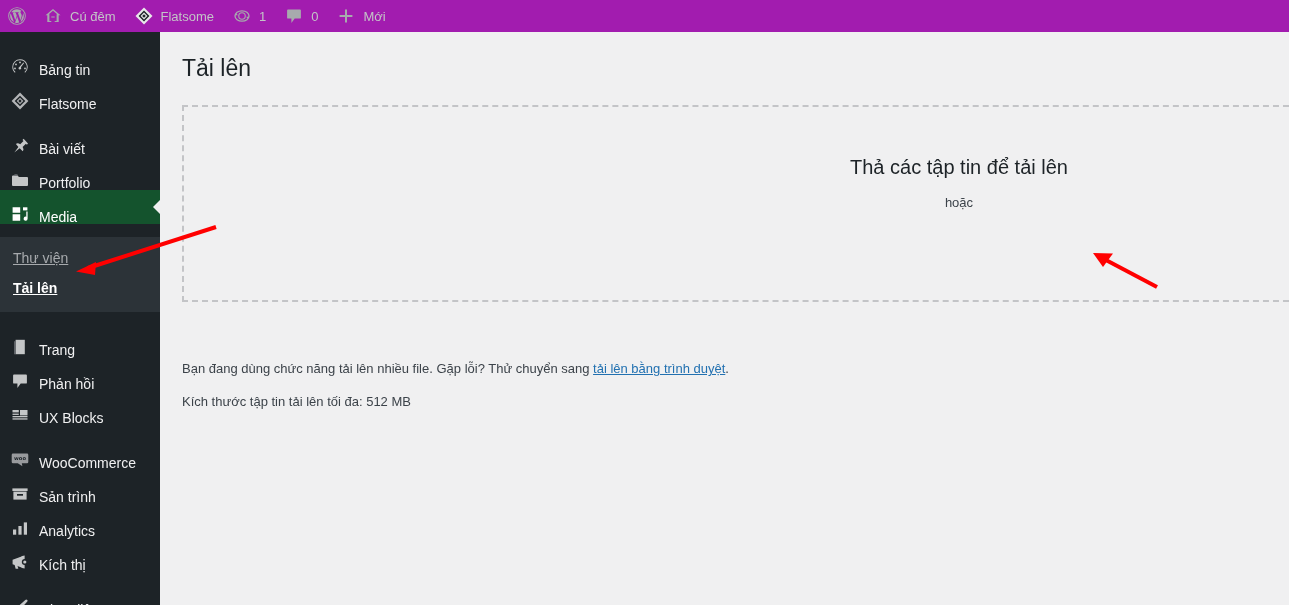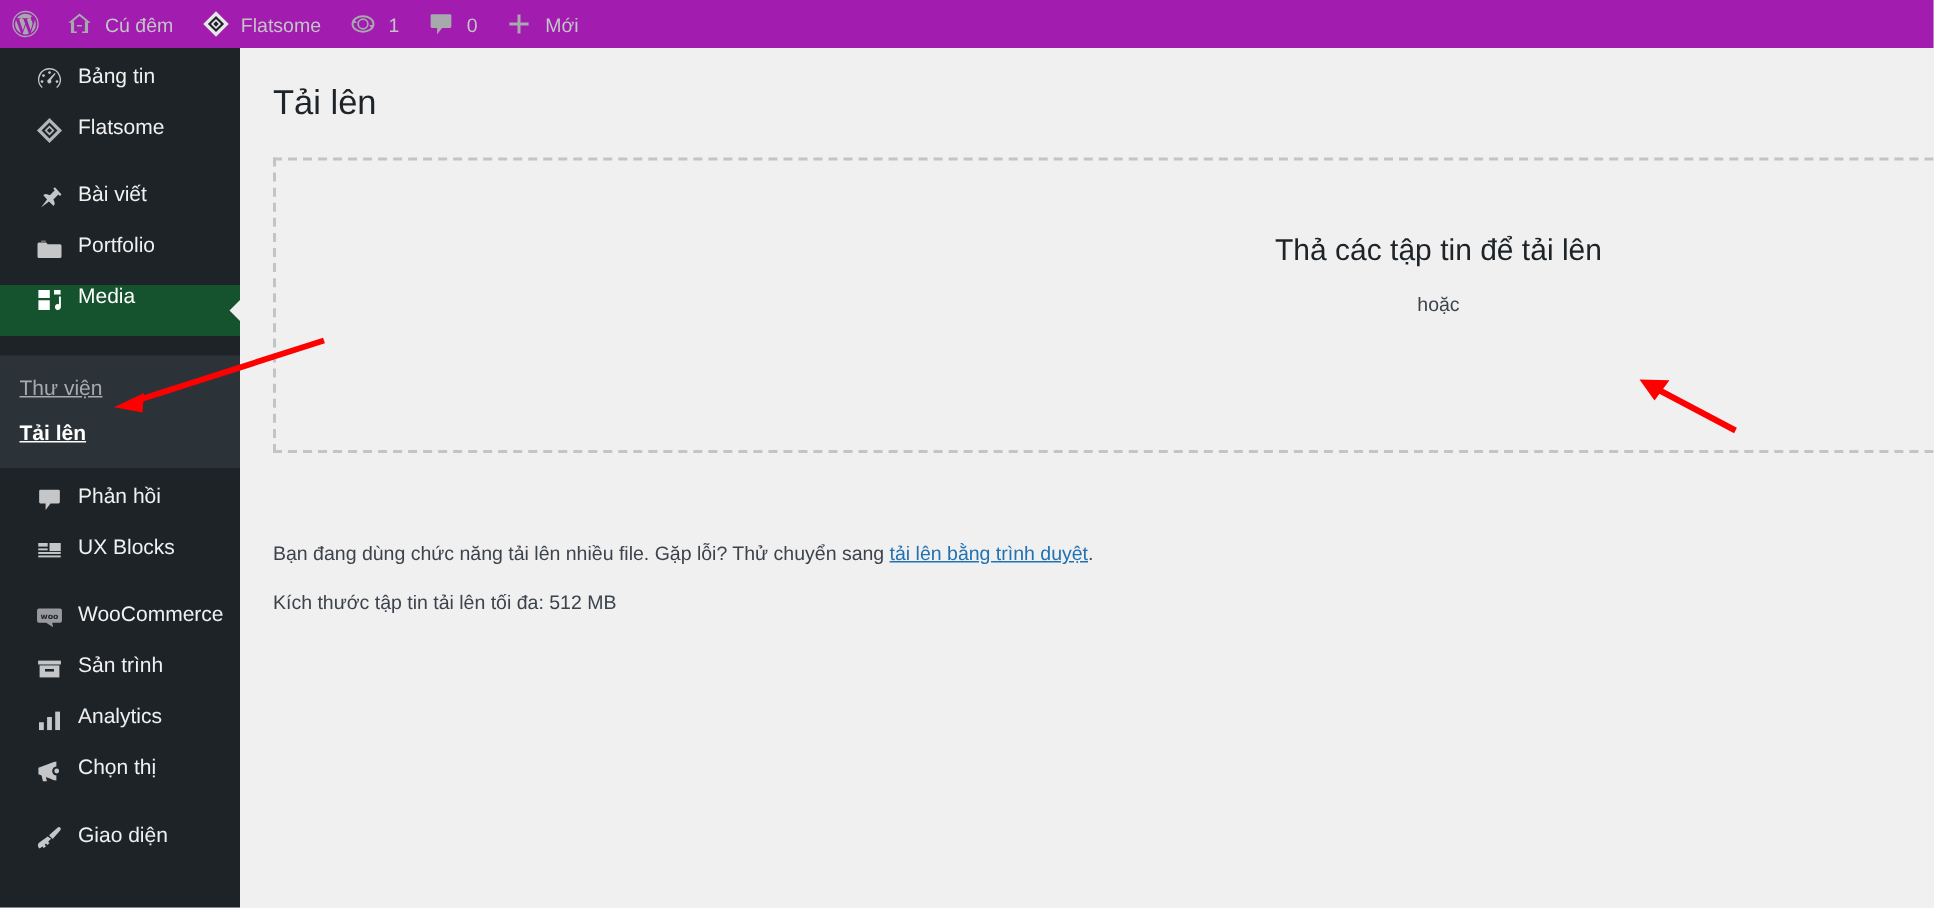--- a/index.html
+++ b/index.html
@@ -44,23 +44,23 @@
     position: absolute;
     top: 32px; left: 0;
     width: 160px;
     height: 573px;
     background: #1d2327;
     z-index: 30;
   }
   .menu-row {
     position: relative;
     display: flex;
-    align-items: flex-start;
+    align-items: flex-end;
     height: 34px;
-    padding-left: 23px;
+    padding-left: 10px;
     gap: 9px;
     color: #f0f0f1;
     font-size: 14px;
     line-height: 1;
     white-space: nowrap;
   }
   .menu-row .mi {
     width: 20px; height: 20px;
     flex: none;
     display: block;
@@ -309,20 +309,29 @@
     <span>Media</span>
   </div>
 
   <div class="submenu">
     <a class="submenu-row" href="#">Thư viện</a>
     <a class="submenu-row active" href="#">Tải lên</a>
   </div>
 
   <div class="menu-gap"></div>
 
+  <div class="menu-row">
+    <span class="mi">
+      <svg viewBox="0 0 20 20">
+          <path fill="#fff" d="M5.6 2.8h9.2v14.4H5.6z"></path>
+          <path fill="#8c8f94" d="M4.2 4.2h1.4v13H4.2z"></path>
+        </svg>
+    </span>
+    <span>Trang</span>
+  </div>
 
   <div class="menu-row">
     <span class="mi">
       <svg viewBox="0 0 20 20">
           <path fill="#fff" d="M4 3.5h12a.9.9 0 0 1 .9.9v7.3a.9.9 0 0 1-.9.9h-5.3L7.4 17v-4.4H4a.9.9 0 0 1-.9-.9V4.4A.9.9 0 0 1 4 3.5z"></path>
         </svg>
     </span>
     <span>Phản hồi</span>
   </div>
 
@@ -380,21 +389,21 @@
   <div class="menu-row">
     <span class="mi">
       <svg viewBox="0 0 20 20">
           <path fill="#fff" d="M14.6 3.6a5.3 5.3 0 0 0 0 12.8V3.6z"></path>
           <path fill="#fff" d="M2.6 7.8l9-3.3v11l-9-3.3z"></path>
           <path fill="#fff" d="M4.6 12.4h2.6l1.1 4.4H5.6z"></path>
           <circle cx="14.8" cy="10" r="3" fill="#1d2327"></circle>
           <circle cx="14.8" cy="10" r="1.6" fill="#fff"></circle>
         </svg>
     </span>
-    <span>Chọn thị</span>
+    <span>Kích thị</span>
   </div>
 
   <div class="menu-gap"></div>
 
   <div class="menu-row">
     <span class="mi">
       <svg viewBox="0 0 20 20">
           <path fill="#fff" d="M17.3 2.9a1.4 1.4 0 0 0-2 0l-5.6 5 2.4 2.4 5-5.6a1.4 1.4 0 0 0 .2-1.8z"></path>
           <path fill="#fff" d="M8.8 8.7l-5.6 4a2.4 2.4 0 0 0 .3 4l1.7-1.4 1 1.1 1.5-1.3-.9-1 .8-.7.9 1 1.5-1.3-.9-1 2-1.9-2.3-1.5z"></path>
         </svg>

